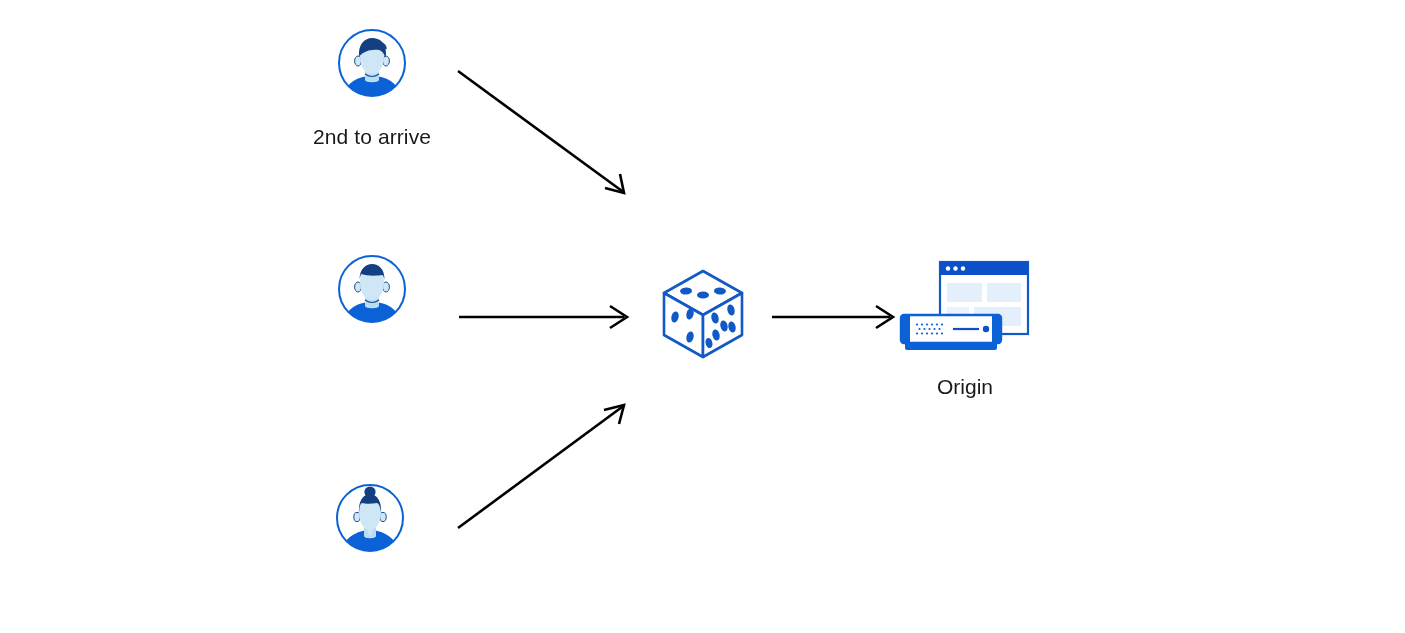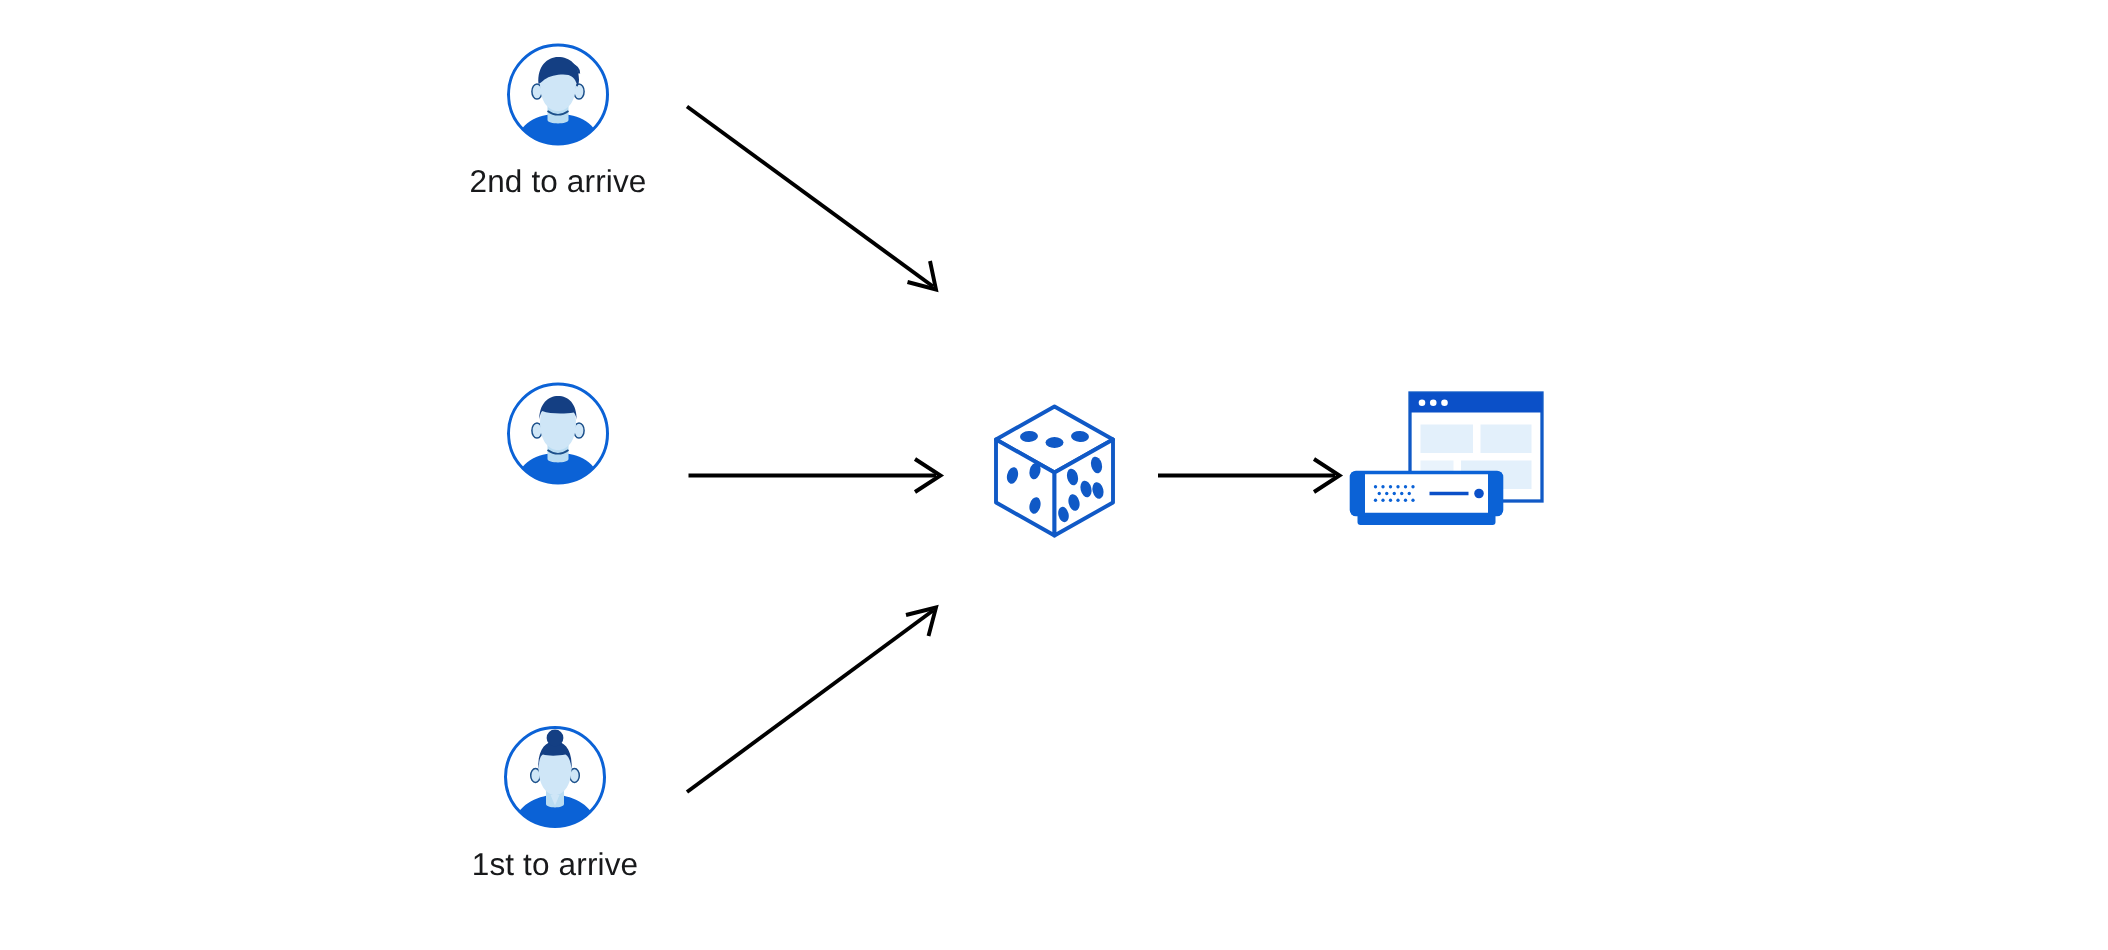--- a/index.html
+++ b/index.html
@@ -23,21 +23,21 @@
     position: absolute;
   }
   .avatar-node { width: 140px; }
   .avatar-wrap {
     width: 70px;
     height: 70px;
     margin: 0 auto;
     display: block;
   }
   .node-label {
-    margin-top: 11px;
+    margin-top: 26px;
     text-align: center;
     font-size: 21px;
     line-height: 26px;
     color: #18191b;
     letter-spacing: 0.1px;
     white-space: nowrap;
   }
   .origin-node { width: 180px; }
   .origin-art {
     width: 140px;
@@ -158,21 +158,20 @@
         <path d="M32 47 L35 54 L38 47" fill="#cfe6f7"></path>
         <ellipse cx="22" cy="34" rx="3.2" ry="4.6" fill="#cfe6f7" stroke="#1b4f8a" stroke-width="1"></ellipse>
         <ellipse cx="48" cy="34" rx="3.2" ry="4.6" fill="#cfe6f7" stroke="#1b4f8a" stroke-width="1"></ellipse>
         <path d="M24 29 c0 -10 5 -16 11 -16 c6 0 11 6 11 16 c0 11 -5 18 -11 18 c-6 0 -11 -7 -11 -18 Z" fill="#cfe6f7"></path>
 
         <path d="M24 30 c-1 -13 5 -19 11 -19 c6 0 12 6 11 19 c-0.5 -6 -2 -9 -4 -10
                  c-5 1 -12 1 -15 0 c-2 1 -2.6 4 -3 10 Z" fill="#143f83"></path>
         <circle cx="35" cy="9" r="5.6" fill="#143f83"></circle>
       </g>
     </svg>
-    <div class="node-label">1st to arrive</div>
   </div>
 
   <div class="node dice-node" style="left:658px; top:265px;">
     <svg class="dice-art" viewBox="0 0 90 100">
       <g stroke="#1059c6" stroke-width="2.6" fill="#ffffff" stroke-linejoin="round">
 
         <polygon points="45,6 84,28 45,50 6,28"></polygon>
 
         <polygon points="6,28 45,50 45,92 6,70"></polygon>
 
@@ -235,15 +234,16 @@
             <circle cx="27" cy="75.5" r="1.1"></circle>
           <circle cx="32" cy="75.5" r="1.1"></circle>
             <circle cx="37" cy="75.5" r="1.1"></circle>
           <circle cx="42" cy="75.5" r="1.1"></circle>
             <circle cx="47" cy="75.5" r="1.1"></circle>
         </g>
         <line x1="58" y1="71" x2="84" y2="71" stroke="#0b50c8" stroke-width="2.2"></line>
         <circle cx="91" cy="71" r="3.2" fill="#0b50c8"></circle>
       </g>
     </svg>
+    <div class="origin-label">Origin</div>
   </div>
 
 </div>
 
 </body></html>

